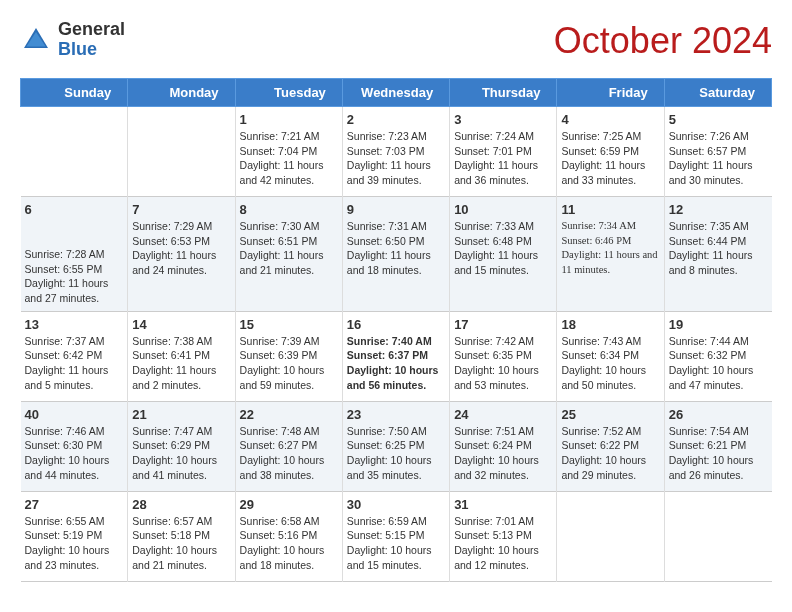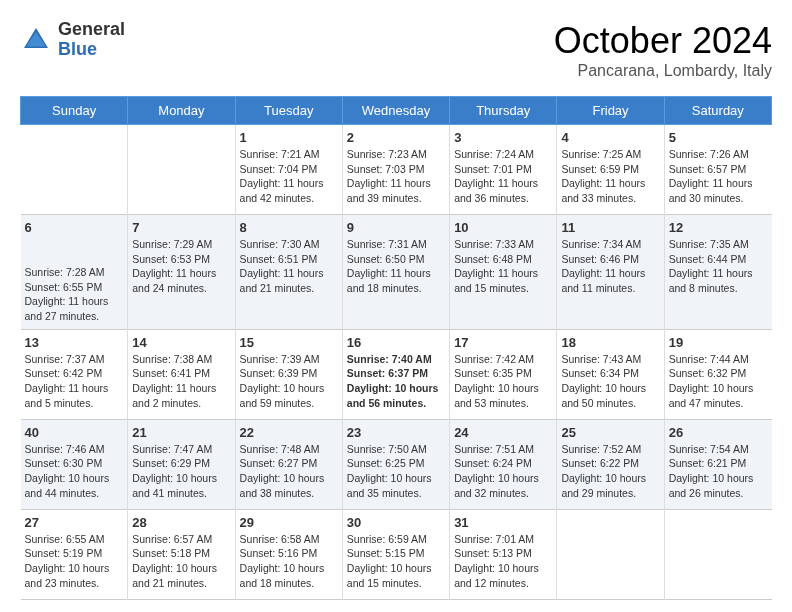--- a/index.html
+++ b/index.html
@@ -40,40 +40,40 @@
     .logo-icon {
       width: 32px;
       height: 32px;
     }
     .title-block {
       text-align: right;
     }
     .month-title {
       font-size: 36px;
       font-weight: normal;
-      color: #000000;
+      color: #b91c1c;
     }
     .location {
       font-size: 16px;
       color: #555;
     }
     table {
       width: 100%;
       border-collapse: collapse;
       table-layout: fixed;
     }
     thead tr {
       background-color: #3a7dc9;
     }
     thead th {
       color: #fff;
       font-size: 13px;
-      font-weight: normal;
-      padding: 6px 4px;
-      text-align: center;
+      font-weight: bold;
+      padding: 6px 16px;
+      text-align: right;
       border: 1px solid #5a9adf;
     }
     tbody tr {
       border-bottom: 1px solid #ccc;
     }
     tbody tr:nth-child(odd) {
       background: #fff;
     }
     tbody tr:nth-child(even) {
       background: #f0f4f8;
@@ -113,21 +113,20 @@
       <polygon points="20,5 35,30 5,30" fill="#2a6db5"></polygon>
       <polygon points="20,10 32,28 8,28" fill="#5aabf0" opacity="0.5"></polygon>
     </svg>
     <div class="logo-text">
       <span class="logo-general">General</span>
       <span class="logo-blue">Blue</span>
     </div>
   </div>
   <div class="title-block">
     <div class="month-title">October 2024</div>
-    <div class="location">Pancarana, Lombardy, Italy</div>
   </div>
 </div>
 
 <table>
   <thead>
     <tr>
     <th>Sunday</th>
         <th>Monday</th>
         <th>Tuesday</th>
         <th>Wednesday</th>
@@ -197,21 +196,21 @@
 Daylight: 11 hours and 18 minutes.</div>
         </td>
         <td>
           <span class="day-num">10</span>
           <div class="cell-text" style="white-space: pre-line;">Sunrise: 7:33 AM
 Sunset: 6:48 PM
 Daylight: 11 hours and 15 minutes.</div>
         </td>
         <td>
           <span class="day-num">11</span>
-          <div class="cell-text" style="white-space: pre-line;">Sunrise: 7:34 AM
+          <div class="cell-text" style="white-space: pre-line; font-family: Liberation Serif, serif;">Sunrise: 7:34 AM
 Sunset: 6:46 PM
 Daylight: 11 hours and 11 minutes.</div>
         </td>
         <td>
           <span class="day-num">12</span>
           <div class="cell-text" style="white-space: pre-line;">Sunrise: 7:35 AM
 Sunset: 6:44 PM
 Daylight: 11 hours and 8 minutes.</div>
         </td>
       </tr>

